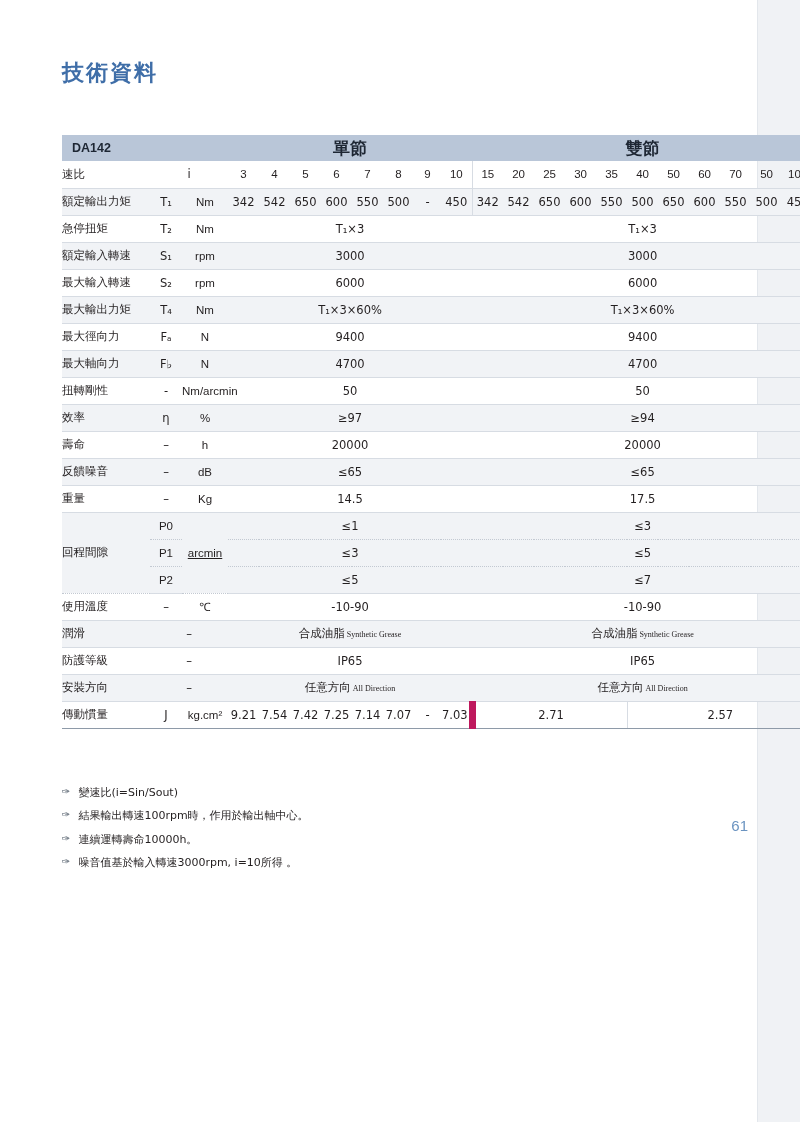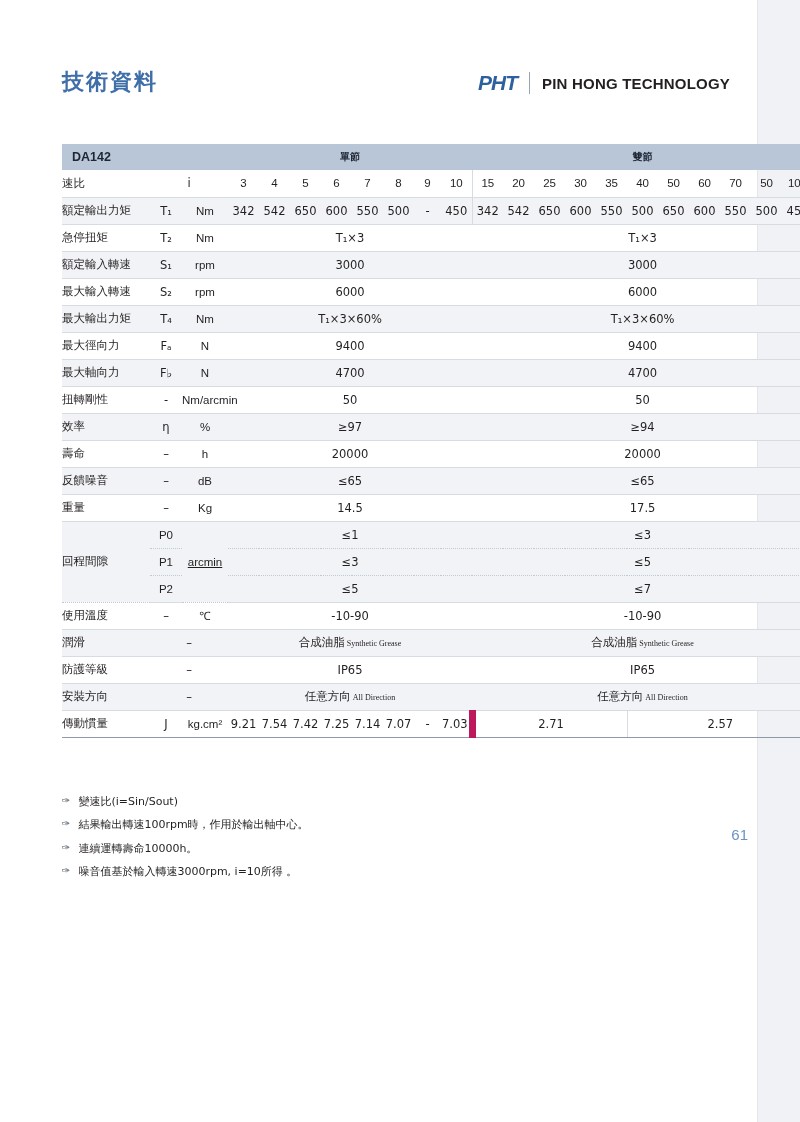--- a/index.html
+++ b/index.html
@@ -20,21 +20,21 @@
     position: absolute;
     top: 0;
     right: 0;
     width: 42px;
     height: 100%;
     background: #f0f2f5;
     border-left: 1px solid #e3e7ec;
   }
   .page {
     position: absolute;
-    left: 0; top: 13px;
+    left: 0; top: 4px;
     width: 758px;
     height: 850px;
     padding: 4px;
   }
   
   .header {
     position: absolute;
     left: 62px;
     top: 54px;
     width: 668px;
@@ -93,21 +93,21 @@
     font-family: "DejaVu Sans", sans-serif;
   }
   table.spec td, table.spec th {
     border: 0;
     padding: 0;
     vertical-align: middle;
   }
   .hdr td {
     background: #b9c6d8;
     height: 26px;
-    font-size: 10px;
+    font-size: 17px;
     font-weight: bold;
     color: #1d2633;
     text-align: center;
   }
   .hdr td.model {
     text-align: left;
     padding-left: 10px;
     font-family: "Liberation Sans", sans-serif;
     font-size: 12.5px;
   }
@@ -220,25 +220,20 @@
 </style>
 </head>
 <body>
 
 <div class="edge-bar"></div>
 
 <div class="page">
 
   <div class="header">
     <div class="doc-title">技術資料</div>
-    <div class="brand">
-      <span class="brand-mark">PHT</span>
-      <span class="brand-div"></span>
-      <span class="brand-name">PIN HONG TECHNOLOGY</span>
-    </div>
   </div>
 
   <div class="tbl-wrap">
     <table class="spec">
       <colgroup>
         <col style="width:88px">
         <col style="width:32px">
         <col style="width:46px">
         <col style="width:31px">
           <col style="width:31px">

